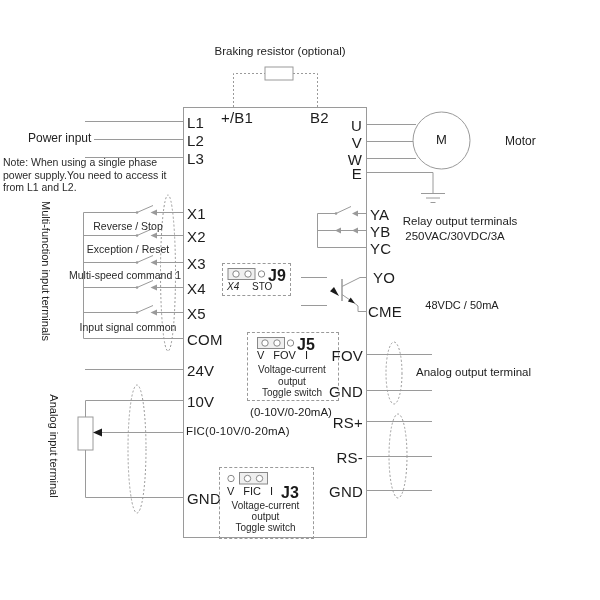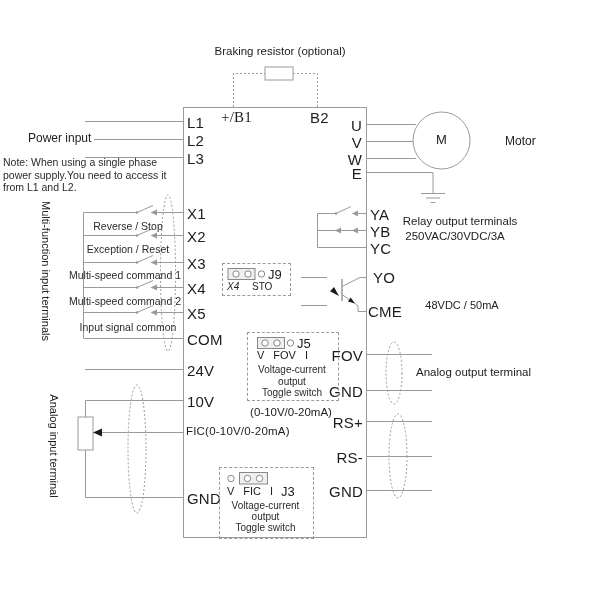--- a/index.html
+++ b/index.html
@@ -5,21 +5,21 @@
   html,body{margin:0;padding:0;background:#fff;}
   #canvas{position:relative;width:600px;height:600px;background:#ffffff;overflow:hidden;
           font-family:"Liberation Sans", sans-serif;color:#222;}
   .abs{position:absolute;}
   .t{font-size:15px;color:#1c1c1c;letter-spacing:0.2px;white-space:nowrap;}
   .lbl{font-size:11.5px;color:#222;white-space:nowrap;}
   .sm{font-size:10.5px;color:#2a2a2a;white-space:nowrap;}
   .ctr{text-align:center;}
   .vert{transform:rotate(90deg);font-size:11px;color:#222;text-align:center;white-space:nowrap;}
   .dashbox{position:absolute;border:1px dashed #9a9a9a;background:rgba(255,255,255,0.0);}
-  .jname{font-size:13px;font-weight:normal;color:#1a1a1a;}
+  .jname{font-size:16px;font-weight:bold;color:#1a1a1a;}
   .jdesc{font-size:10px;color:#2a2a2a;line-height:11.5px;}
   .pinrow{display:flex;gap:9px;font-size:11px;color:#1a1a1a;}
   svg{position:absolute;left:0;top:0;}
 </style>
 </head>
 <body>
 
 <div id="canvas">
 
   <svg width="600" height="600" viewBox="0 0 600 600">
@@ -156,40 +156,39 @@
       <g stroke="#888">
         <circle cx="231" cy="478.5" r="3.2" fill="#fff"></circle>
         <rect x="239.5" y="472.5" width="28" height="11.5" fill="#efefef"></rect>
         <circle cx="247.5" cy="478.5" r="3.2" fill="#fff"></circle>
         <circle cx="259.5" cy="478.5" r="3.2" fill="#fff"></circle>
       </g>
     </g>
   </svg>
 
   <div class="abs lbl ctr" style="left:200px;top:45px;width:160px;">Braking resistor (optional)</div>
-  <div class="abs t" style="left:221px;top:109px;font-family:Liberation Serif, serif;">+/B1</div>
+  <div class="abs t" style="left:221px;top:109px;">+/B1</div>
   <div class="abs t" style="left:310px;top:109px;">B2</div>
 
   <div class="abs lbl" style="left:28px;top:131px;font-size:12px;">Power input</div>
   <div class="abs t" style="left:187px;top:114px;">L1</div>
   <div class="abs t" style="left:187px;top:132px;">L2</div>
   <div class="abs t" style="left:187px;top:150px;">L3</div>
 
   <div class="abs" style="left:3px;top:156px;font-size:10.5px;line-height:12.5px;color:#2a2a2a;">
     <span style="display:block;">Note: When using a single phase</span>
     <span style="display:block;">power supply.You need to access it</span>
     <span style="display:block;">from L1 and L2.</span>
   </div>
 
   <div class="abs vert" style="left:-34px;top:265px;width:160px;">Multi-function input terminals</div>
 
   <div class="abs sm ctr" style="left:68px;top:243px;width:120px;">Exception / Reset</div>
   <div class="abs sm ctr" style="left:68px;top:220px;width:120px;">Reverse / Stop</div>
   <div class="abs sm ctr" style="left:62px;top:269px;width:126px;">Multi-speed command 1</div>
-  <div class="abs sm ctr" style="left:62px;top:295px;width:126px;">Multi-speed command 2</div>
   <div class="abs sm ctr" style="left:68px;top:321px;width:120px;">Input signal common</div>
 
   <div class="abs t" style="left:187px;top:205px;">X1</div>
   <div class="abs t" style="left:187px;top:228px;">X2</div>
   <div class="abs t" style="left:187px;top:255px;">X3</div>
   <div class="abs t" style="left:187px;top:280px;">X4</div>
   <div class="abs t" style="left:187px;top:305px;">X5</div>
   <div class="abs t" style="left:187px;top:331px;">COM</div>
 
   <div class="abs t" style="left:187px;top:362px;">24V</div>

